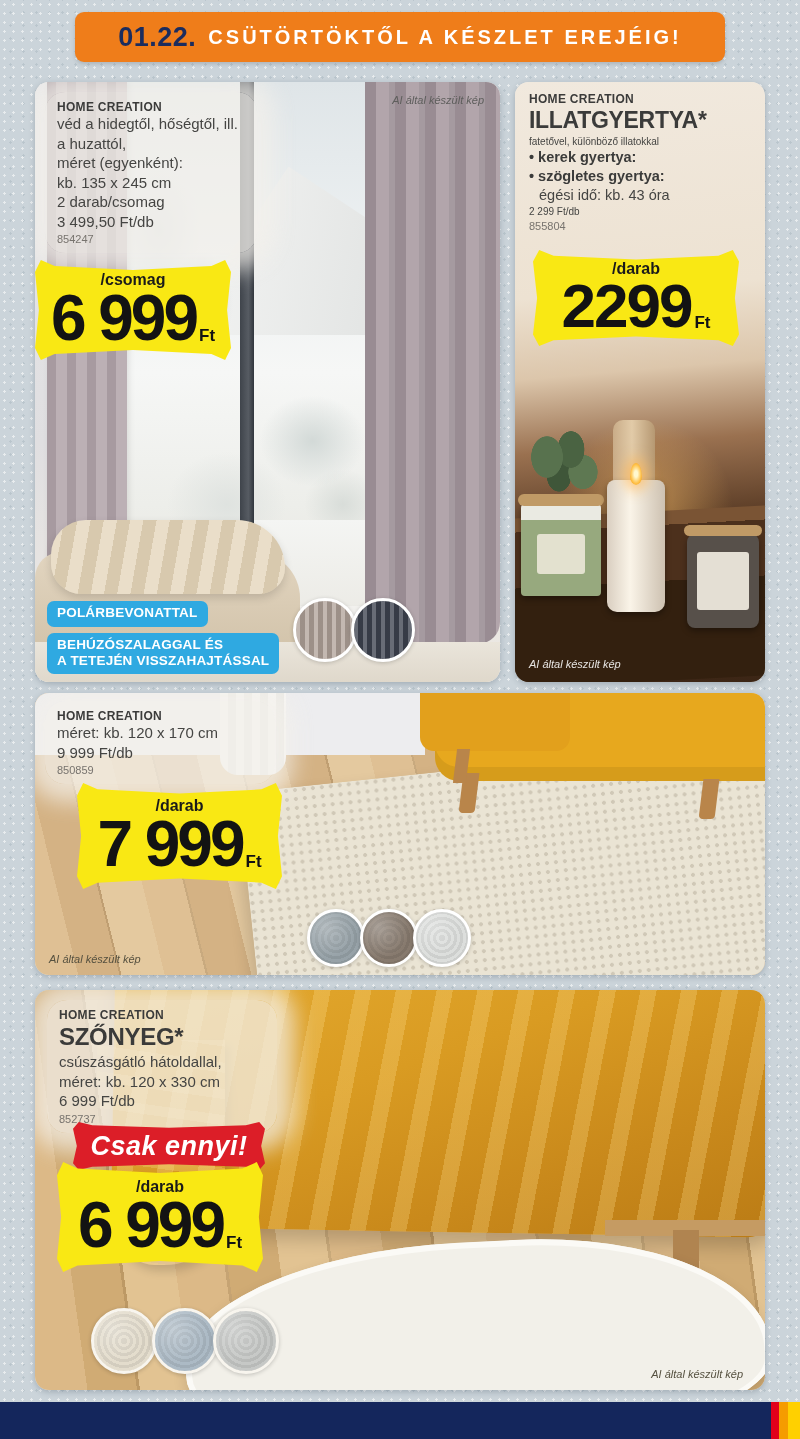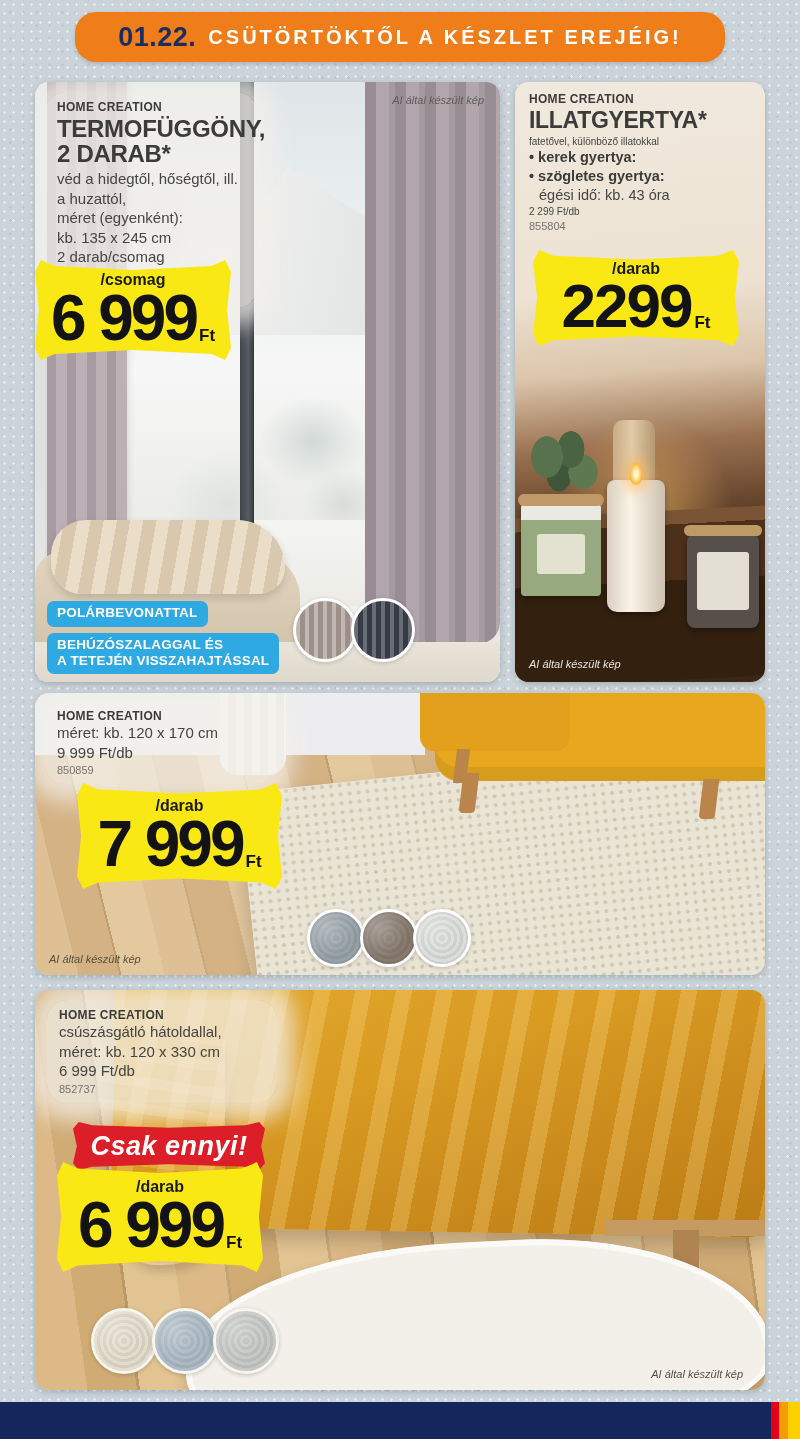--- a/index.html
+++ b/index.html
@@ -12,21 +12,21 @@
       radial-gradient(rgba(100,120,135,.16) 1px, transparent 1.4px);
     background-size:9px 9px, 13px 13px;
     background-position:0 0, 4px 6px;
     position:relative;
   }
   .page { position:absolute; inset:0; }
 
   
   .banner {
     position:absolute; left:75px; top:12px; width:650px; height:50px;
-    background:#EF7D1A; border-radius:21px;
+    background:#EF7D1A; border-radius:9px;
     display:flex; align-items:center; justify-content:center; gap:12px;
     box-shadow:0 2px 4px rgba(0,0,0,.15);
   }
   .banner-date { font-size:27px; font-weight:800; color:#1B2C5E; letter-spacing:.5px; }
   .banner-title { font-size:20px; font-weight:700; color:#FFFFFF; letter-spacing:3px; }
 
   
   .card { position:absolute; border-radius:14px; overflow:hidden; background:#EDEAE4;
           box-shadow:0 2px 6px rgba(40,55,70,.25); }
   .card1 { left:35px; top:82px;  width:465px; height:600px; }
@@ -255,22 +255,20 @@
     <div class="c1-sill"></div>
     <div class="c1-radiator"></div>
     <div class="c1-curtain-left"></div>
     <div class="c1-curtain-right"></div>
     <div class="c1-sofa"></div>
     <div class="c1-blanket"></div>
     <div class="c1-floor"></div>
 
     <div class="text-blob c1-text">
       <div class="brand">HOME CREATION</div>
-      <div class="pname pre">TERMOFÜGGÖNY,
-2 DARAB*</div>
       <div class="pdesc pre">véd a hidegtől, hőségtől, ill.
 a huzattól,
 méret (egyenként):
 kb. 135 x 245 cm
 2 darab/csomag
 3 499,50 Ft/db</div>
       <div class="psku">854247</div>
     </div>
     <div class="ai-note c1-ai">AI által készült kép</div>
 
@@ -367,20 +365,21 @@
   <section class="card card4">
     <div class="c4-floor"></div>
     <div class="c4-bed"></div>
     <div class="c4-drape"></div>
     <div class="c4-rail"></div>
     <div class="c4-leg"></div>
     <div class="c4-rug"></div>
 
     <div class="text-blob c4-text">
       <div class="brand">HOME CREATION</div>
+      <div class="pname">SZŐNYEG*</div>
       <div class="pdesc pre">csúszásgátló hátoldallal,
 méret: kb. 120 x 330 cm
 6 999 Ft/db</div>
       <div class="psku">852737</div>
     </div>
 
     <div class="flag-badge c4-flag" style="background-color: rgb(220, 30, 40);">Csak ennyi!</div>
 
     <div class="price-badge c4-badge" style="background-color: rgb(249, 232, 20);">
       <div class="pb-unit">/darab</div>

